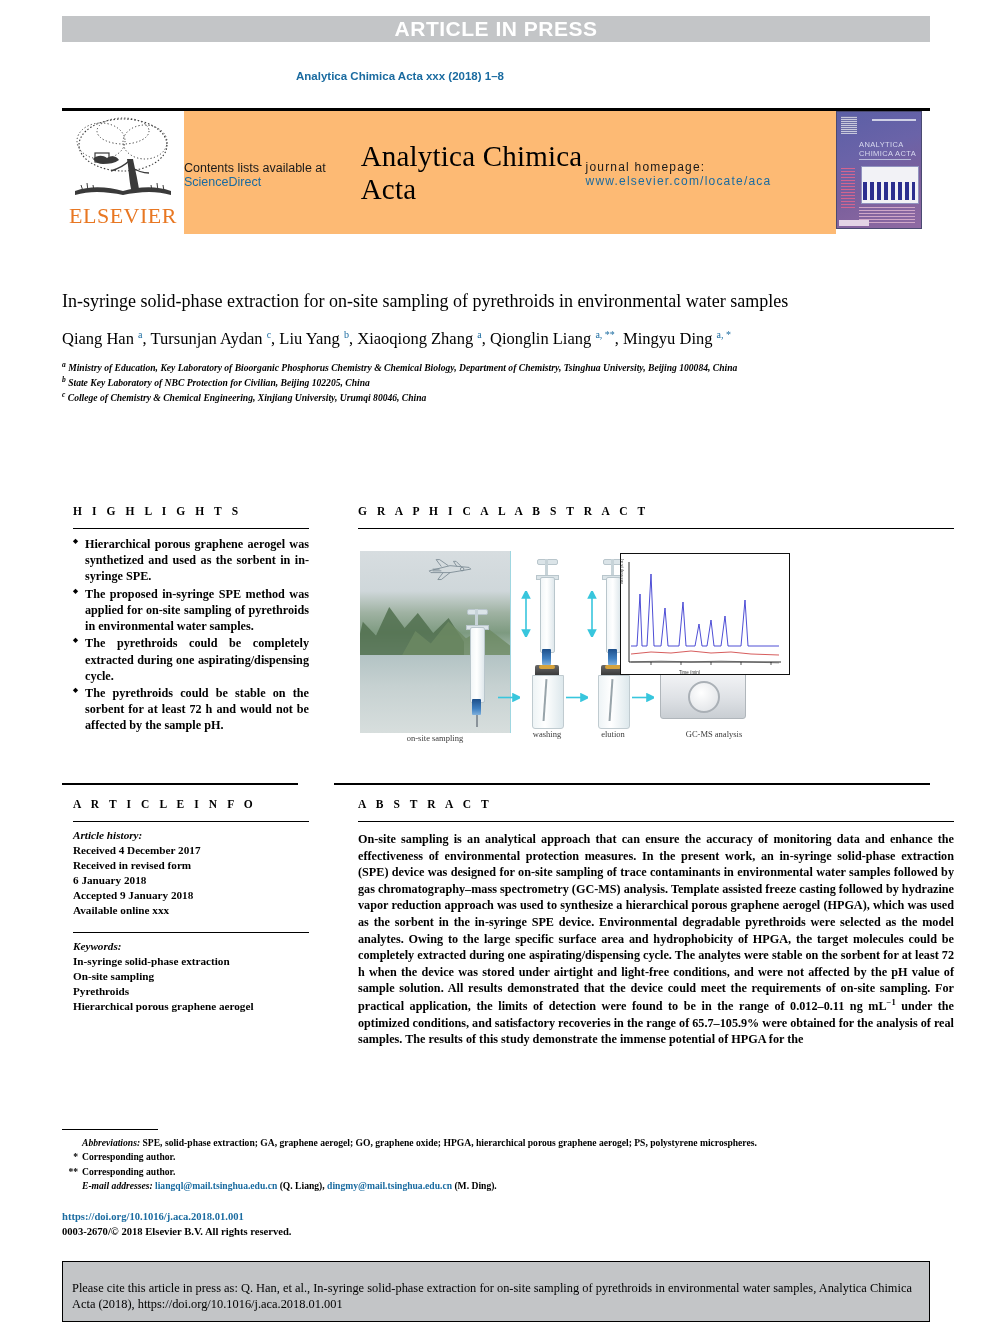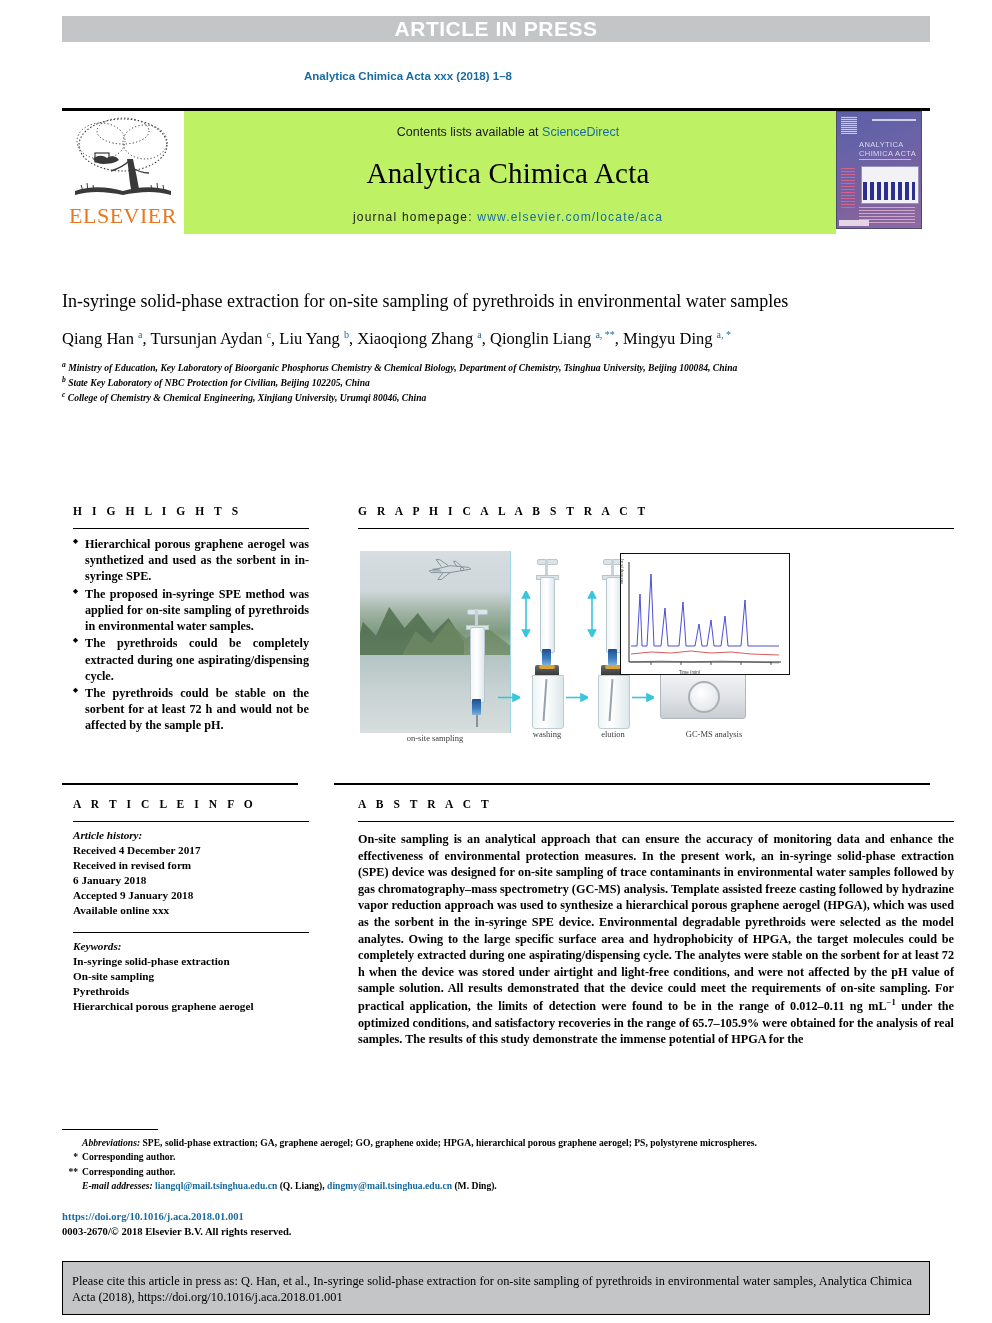--- a/index.html
+++ b/index.html
@@ -39,21 +39,21 @@
     font-family: "Liberation Sans", sans-serif;
     font-weight: bold;
     font-size: 21px;
     letter-spacing: 0.5px;
     color: #ffffff;
   }
 
   
   .journal-line {
     position: absolute;
-    left: 8px;
+    left: 0;
     top: 70px;
     width: 800px;
     text-align: center;
     font-family: "Liberation Sans", sans-serif;
     font-weight: bold;
     font-size: 11.5px;
     color: #1a6ba0;
   }
 
   
@@ -81,23 +81,23 @@
     font-family: "Liberation Serif", serif;
     font-size: 22px;
     letter-spacing: 0.5px;
     color: #e87722;
     line-height: 1;
     margin-top: 2px;
     text-align: right;
   }
   .mast-center {
     flex: 1 1 auto;
-    background: #bef264;
+    background: #fdba74;
     display: flex;
-    flex-direction: column;
+    flex-direction: row;
     align-items: center;
     justify-content: center;
     padding: 6px 4px 4px 0;
     box-sizing: border-box;
   }
   .contents-line {
     font-family: "Liberation Sans", sans-serif;
     font-size: 12.5px;
     color: #1a1a1a;
     margin-top: 2px;
@@ -469,21 +469,21 @@
 
   
   .cite-box {
     position: absolute;
     left: 62px;
     top: 1261px;
     width: 868px;
     border: 1.5px solid #000;
     background: #c3c5c7;
     box-sizing: border-box;
-    padding: 11px 9px 8px 9px;
+    padding: 18px 9px 8px 9px;
     font-family: "Liberation Serif", serif;
     font-size: 12.4px;
     line-height: 1.32;
     color: #000;
   }
 </style>
 </head>
 <body>
 
 <div class="page">

